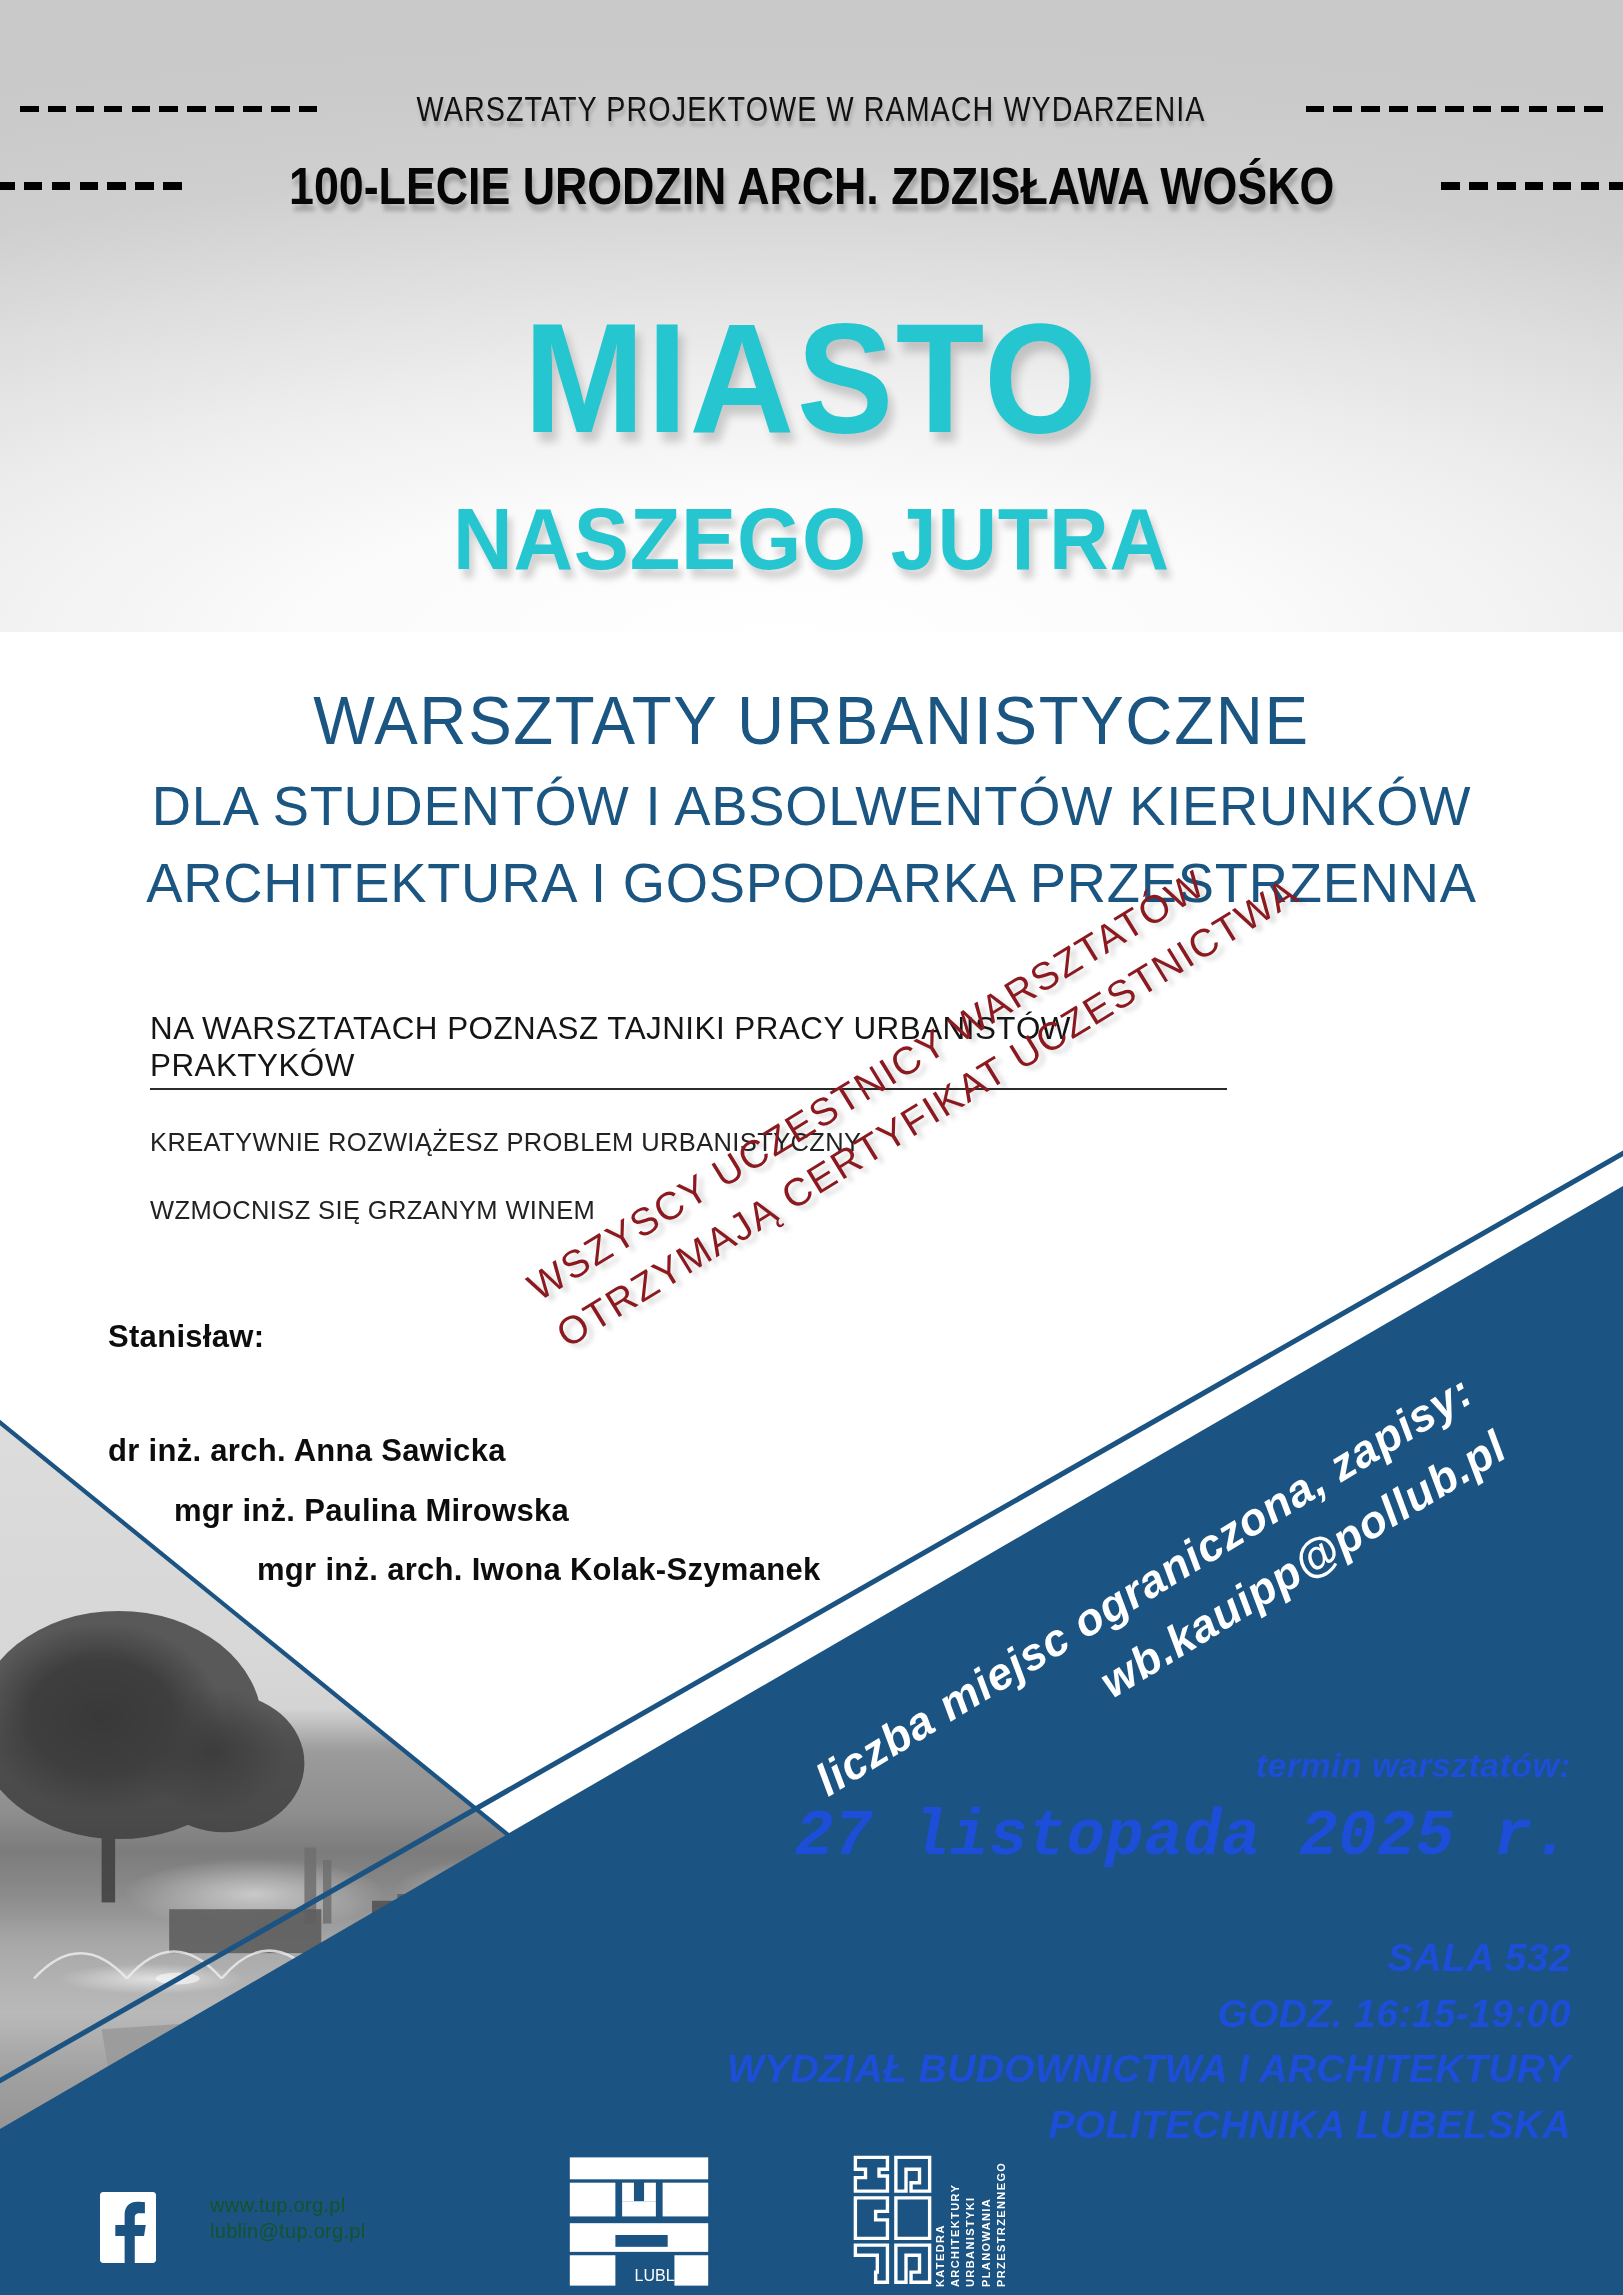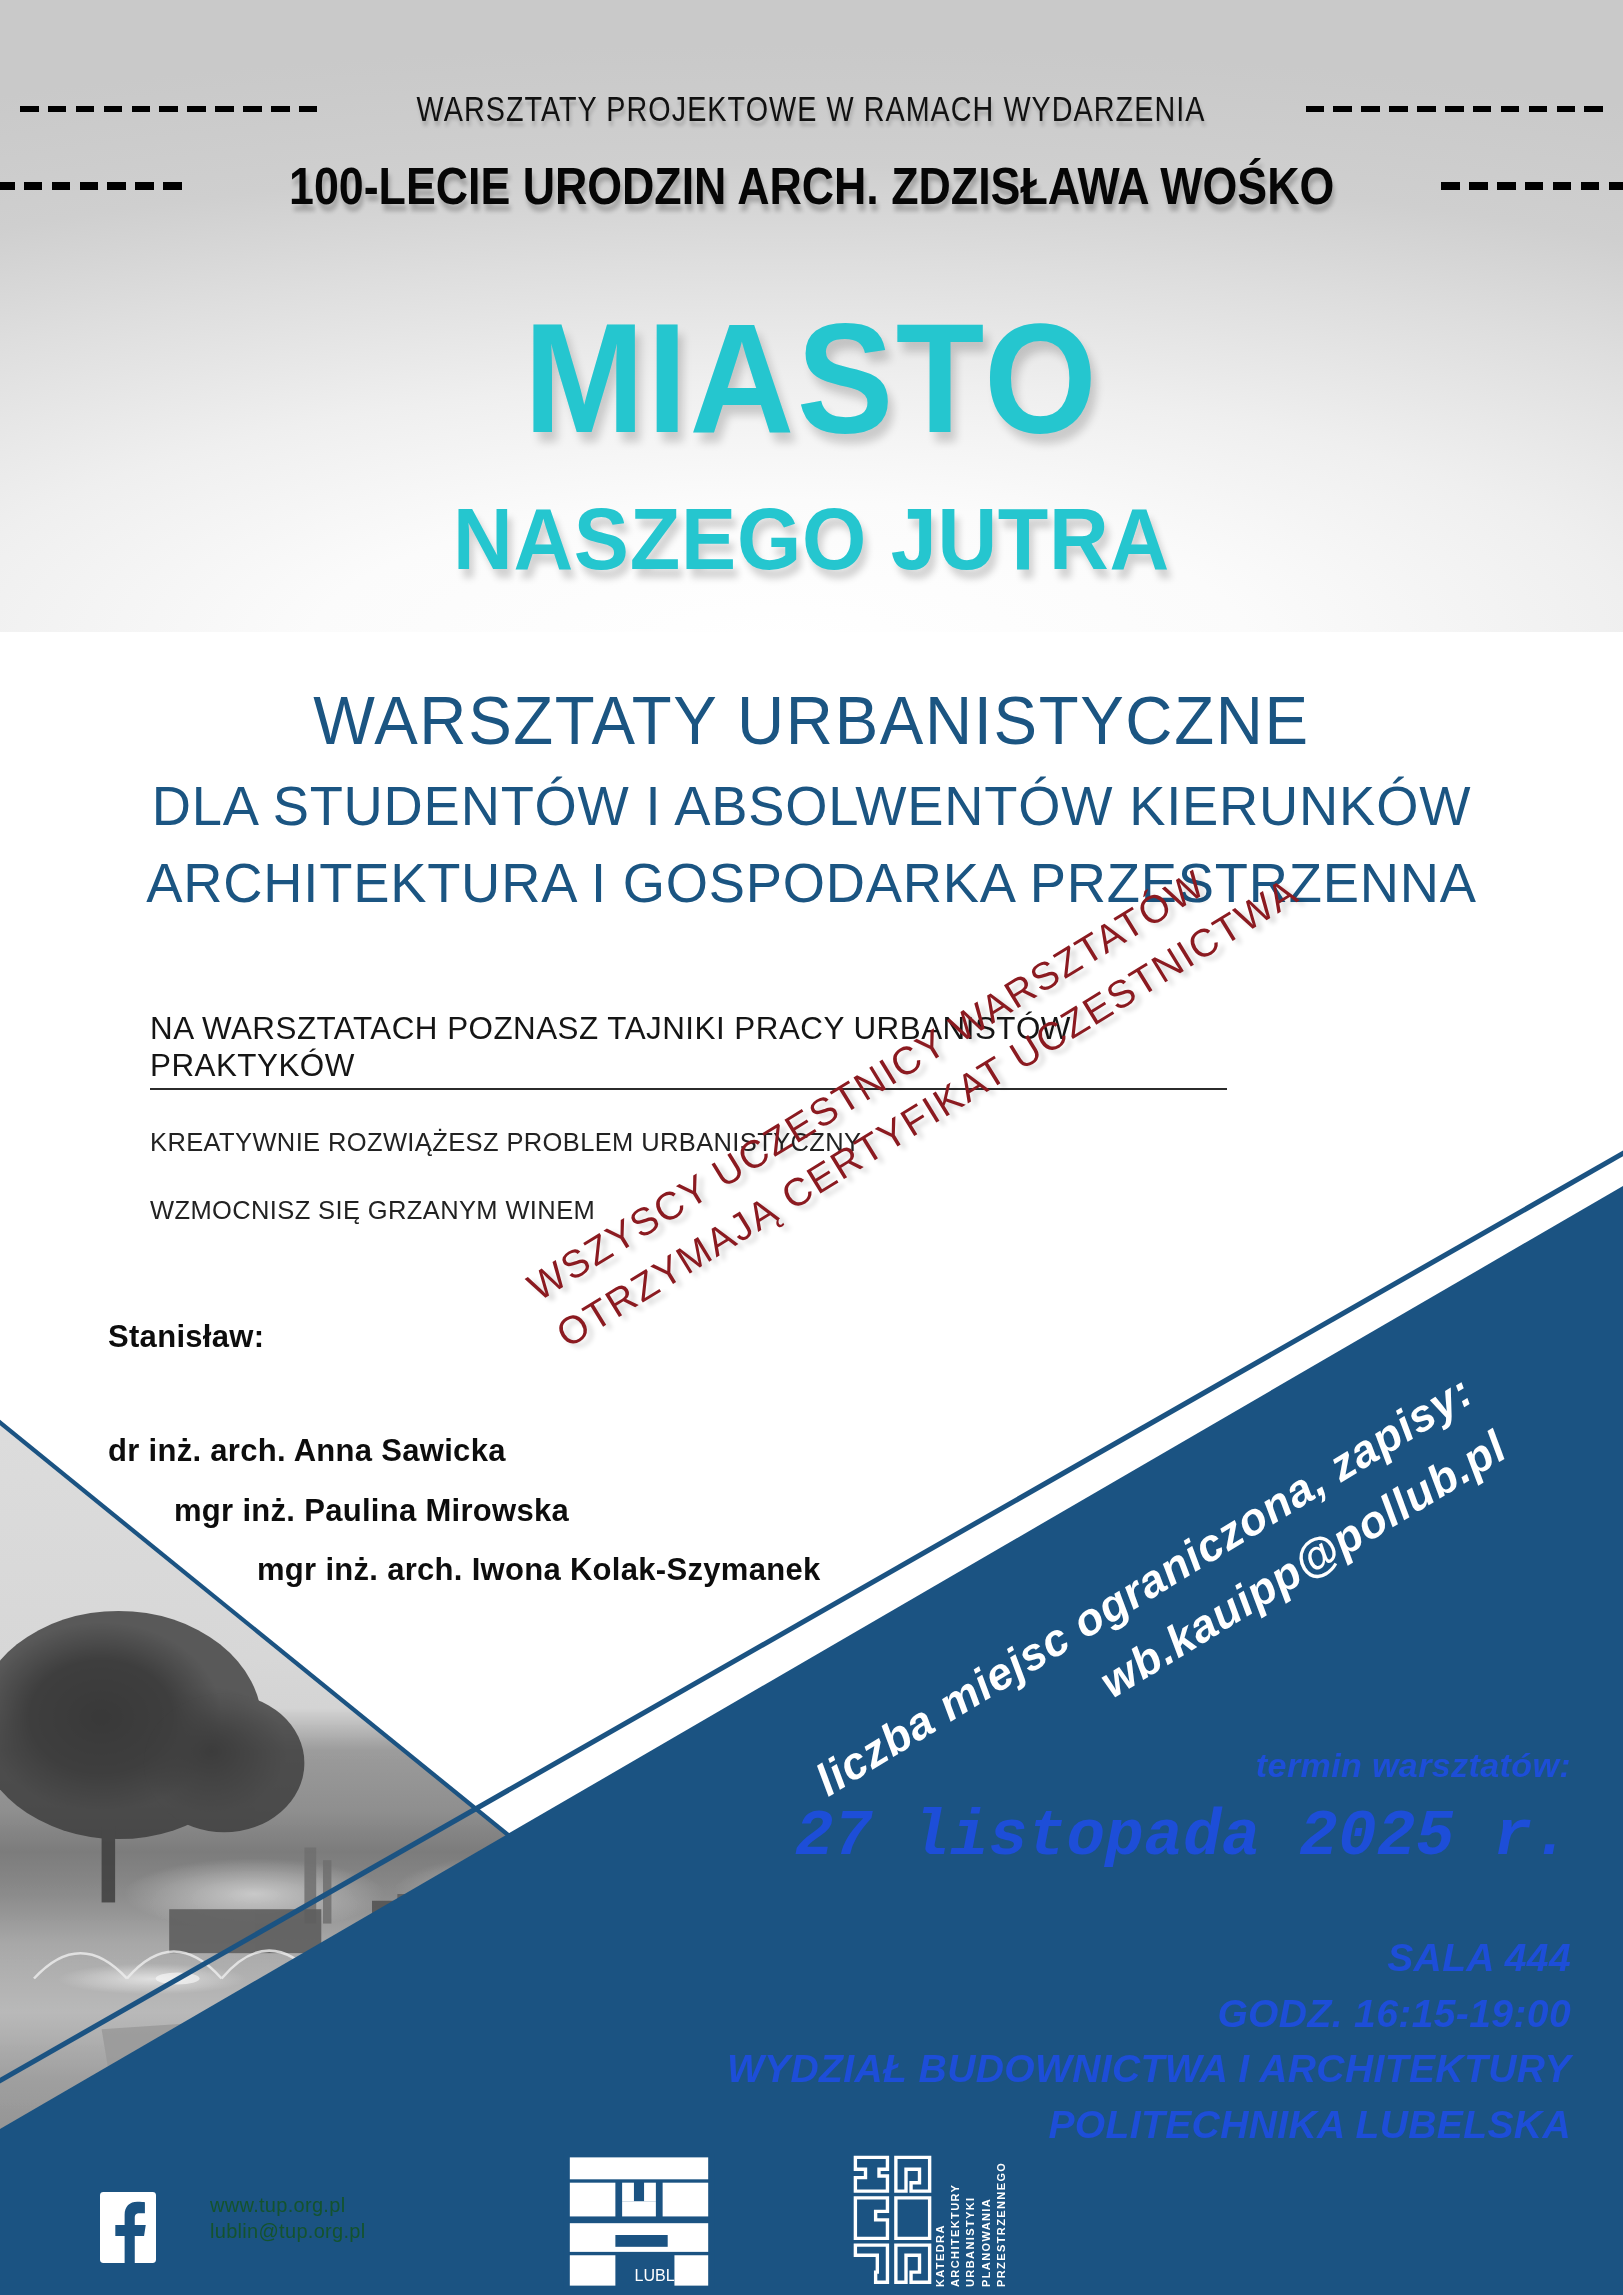--- a/index.html
+++ b/index.html
@@ -375,21 +375,21 @@
       <div class="leader i0">dr inż. arch. Anna Sawicka</div>
       <div class="leader i1">mgr inż. Paulina Mirowska</div>
       <div class="leader i2">mgr inż. arch. Iwona Kolak-Szymanek</div>
     </div>
   </div>
 
   <div class="date-block">
     <div class="date-label">termin warsztatów:</div>
     <div class="date-big">27 listopada 2025 r.</div>
     <div class="venue">
-      <div>SALA 444</div>
+      <div>SALA 532</div>
       <div>GODZ. 16:15-19:00</div>
       <div>WYDZIAŁ BUDOWNICTWA I ARCHITEKTURY</div>
       <div>POLITECHNIKA LUBELSKA</div>
     </div>
   </div>
 
   <div class="fb-icon">
     <svg width="56" height="71" viewBox="0 0 66 84">
       <path d="M41 84V52h11l2-13H41v-8c0-4 1-6 6-6h6V12c-1 0-5-.4-9-.4-9 0-15 5.4-15 15.4v12H18v13h11v32z" fill="#1b5382"></path>
     </svg>

